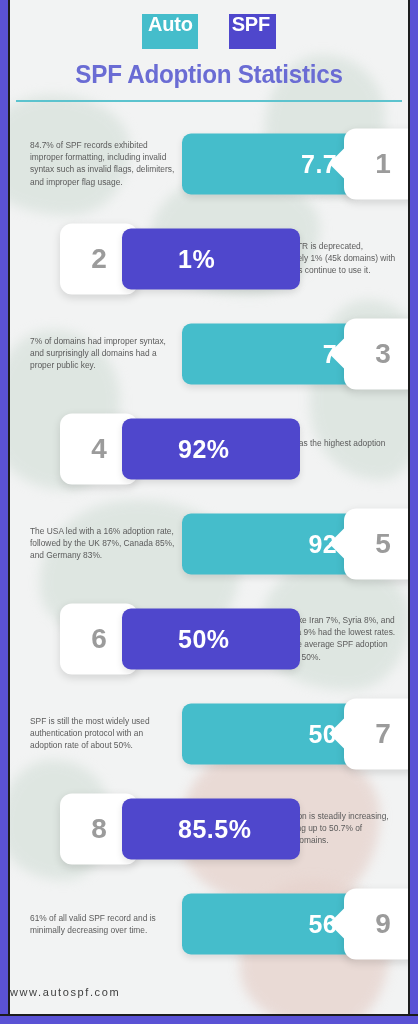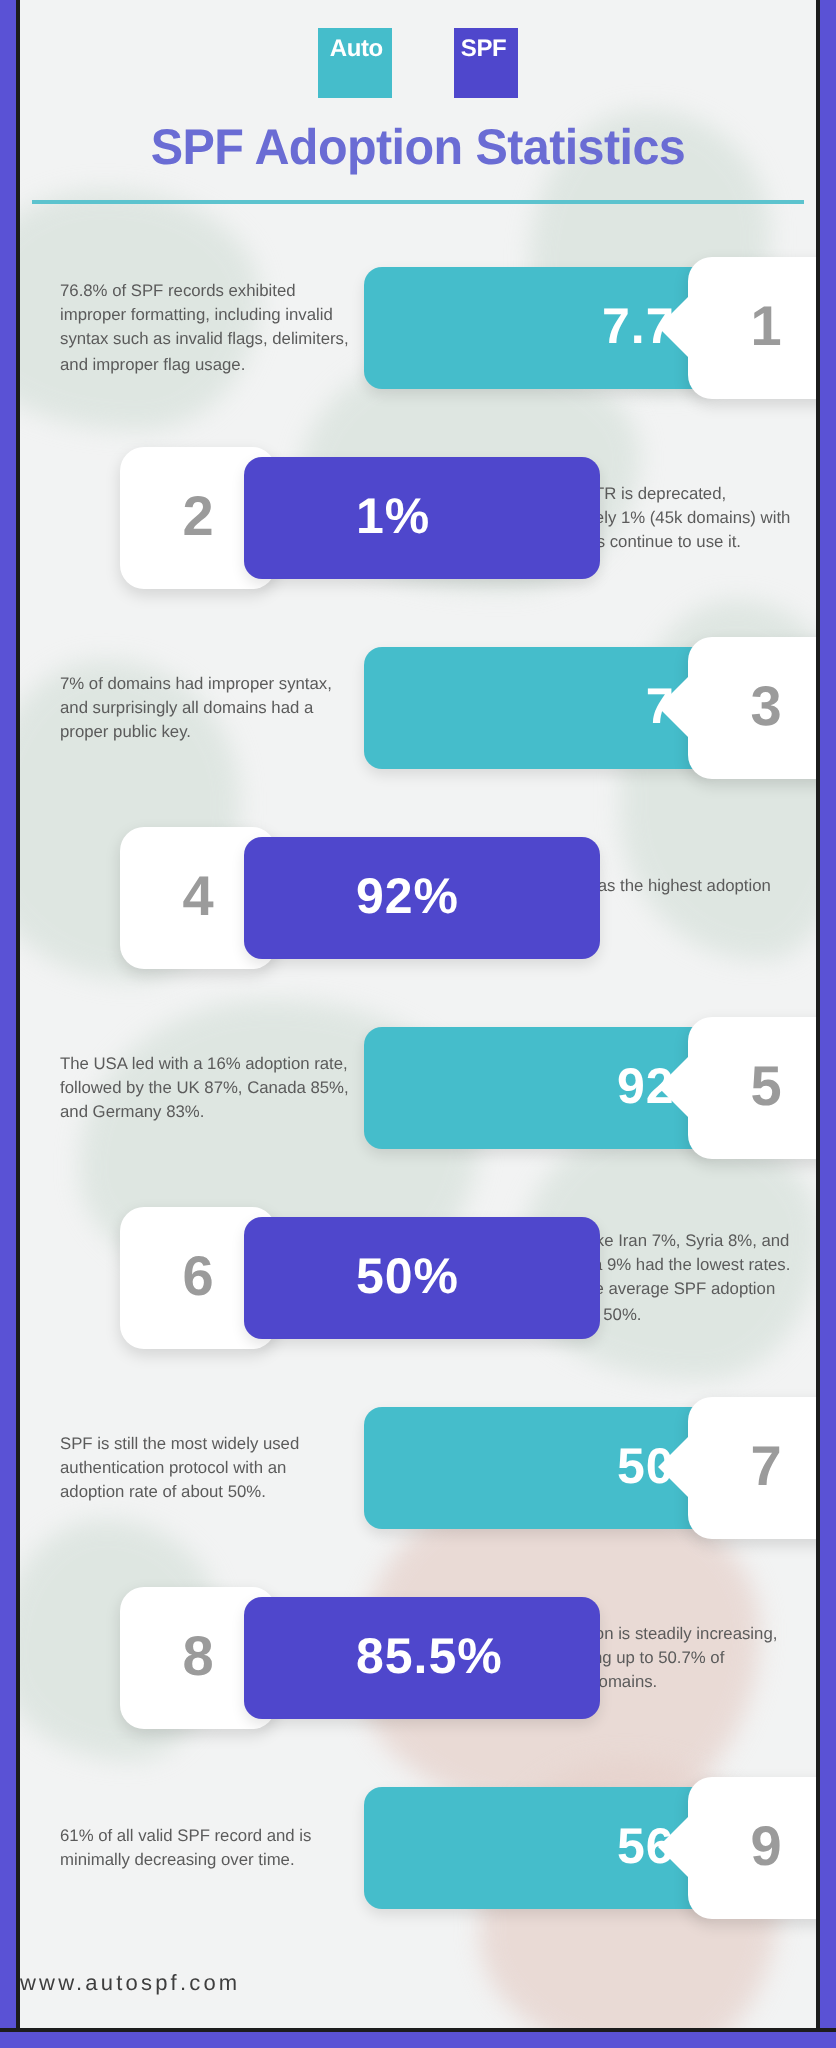--- a/index.html
+++ b/index.html
@@ -28,21 +28,21 @@
   }
 
   
   .mapbg { position:absolute; inset:0; overflow:hidden; pointer-events:none; }
   .blob { position:absolute; border-radius:48% 52% 40% 60% / 55% 45% 58% 42%; filter:blur(6px); }
   .bt { background:#cfdcd4; opacity:.55; }
   .bp { background:#e6d2cc; opacity:.75; }
 
   
   .header { position:relative; z-index:3; padding-top:14px; text-align:center; }
-  .logo { display:inline-flex; align-items:stretch; height:35px; font-size:12px; font-weight:700; line-height:21px;text-align:right; }
+  .logo { display:inline-flex; align-items:stretch; height:35px; font-size:20px; font-weight:700; line-height:21px;text-align:right; }
   .logo-a { background:#45bdcb; color:#ffffff; padding:0 5px 0 6px; letter-spacing:-.2px; }
   .logo-b { background:#4f47cc; color:#ffffff; padding:0 6px 0 3px; letter-spacing:-.2px;margin-left:31px; }
   .title {
     margin-top:11px;
     font-size:25px; font-weight:700;
     color:#6a6cd4;
     letter-spacing:-.3px;
     font-family:"Liberation Sans Narrow","Liberation Sans",sans-serif;
     transform:scaleX(.97);
   }
@@ -138,21 +138,21 @@
       <div class="logo">
         <span class="logo-a">Auto</span>
           <span class="logo-b">SPF</span>
       </div>
       <div class="title">SPF Adoption Statistics</div>
       <div class="divider"></div>
     </div>
 
     <div class="rows">
         <div class="row teal">
-          <div class="blurb">76.8% of SPF records exhibited improper formatting, including invalid syntax such as invalid flags, delimiters, and improper flag usage.</div>
+          <div class="blurb">84.7% of SPF records exhibited improper formatting, including invalid syntax such as invalid flags, delimiters, and improper flag usage.</div>
           <div class="group">
             <div class="bar">
               <span class="pct">7.7%</span>
             </div>
             <div class="card">
               <span class="num">1</span>
             </div>
           </div>
         </div>
         <div class="row purple">

